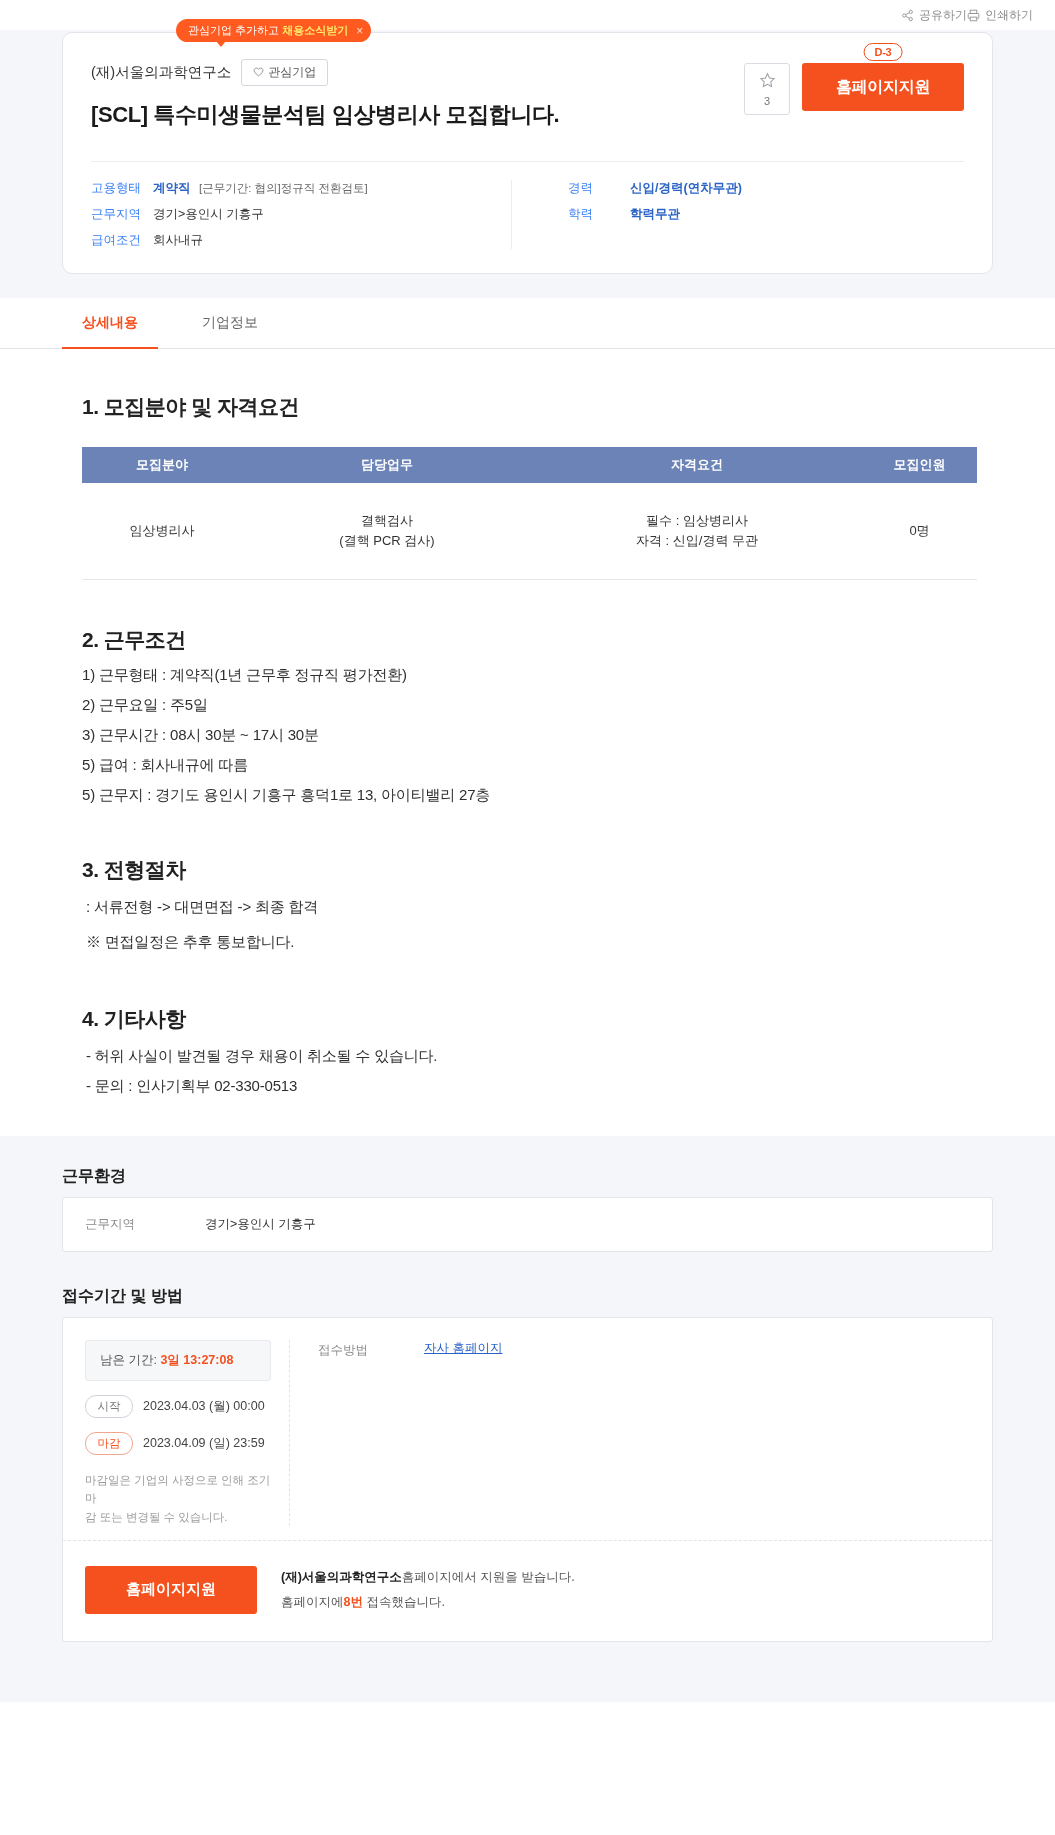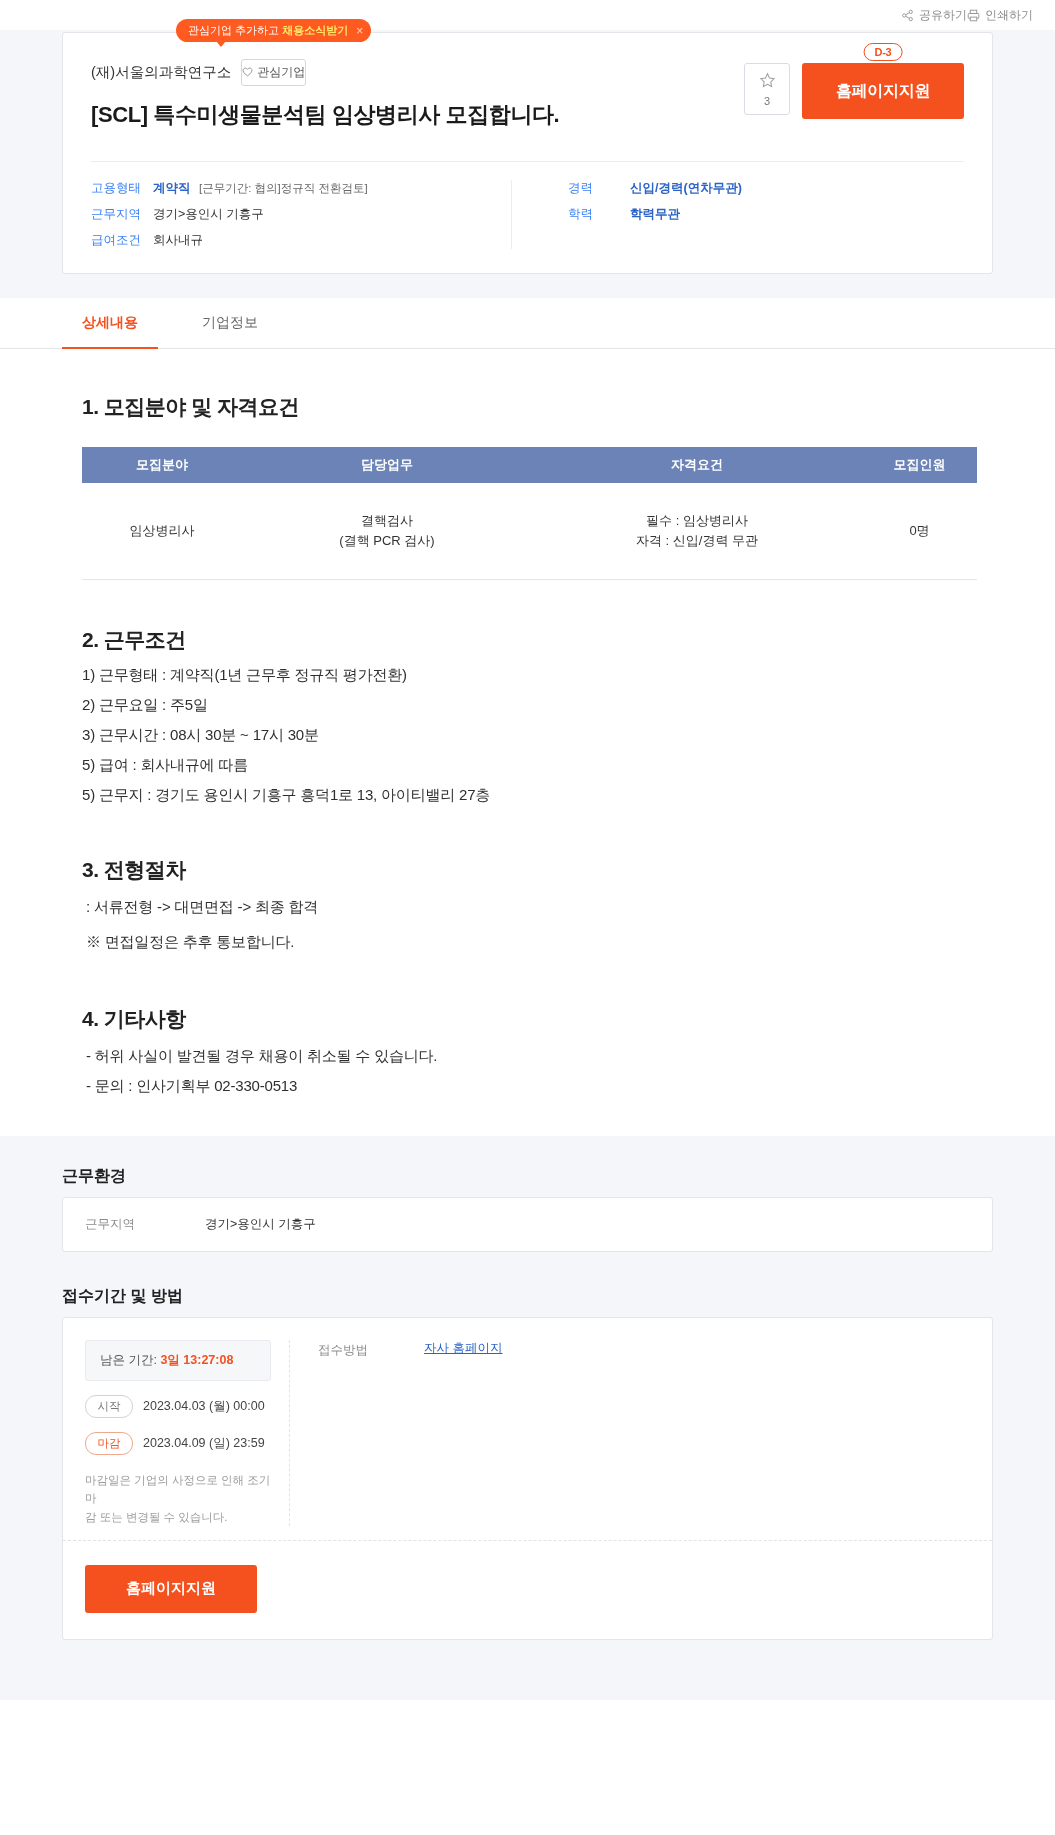--- a/index.html
+++ b/index.html
@@ -30,21 +30,21 @@
   
   .header-wrap {
     background:#f4f6f9;
     padding:2px 0 24px 0;
     position:relative;
   }
   .header-card {
     margin:0 62px;
     background:#fff;
     border:1px solid #e2e5ea;
-    border-radius:3px;
+    border-radius:10px;
     position:relative;
   }
   .tooltip {
     position:absolute;
     top:-14px;
     left:113px;
     height:23px;
     background:#ff5a1f;
     border-radius:12px;
     color:#fff;
@@ -68,21 +68,21 @@
   }
 
   .hd-top { padding:26px 28px 0 28px; position:relative; min-height:110px; }
   .company-row { display:flex; align-items:center; gap:10px; }
   .company-name { font-size:14.5px; color:#333; }
   .fav-chip {
     border:1px solid #d4d8de;
     border-radius:3px;
     font-size:12px;
     color:#555;
-    padding:4px 0;
+    padding:4px 11px;
     display:flex;
     align-items:center;
     gap:4px;
     cursor:pointer;
     background:#fff;
   }
   .job-title {
     font-size:22px;
     font-weight:bold;
     color:#1a1a1a;
@@ -99,21 +99,21 @@
     gap:2px;
     background:#fff;
     cursor:pointer;
   }
   .scrap-count { font-size:11px; color:#777; }
   .apply-btn {
     background:#f4511e;
     color:#fff;
     border:none;
     border-radius:3px;
-    width:162px; height:56px;
+    width:162px; height:48px;
     font-size:16px; font-weight:bold;
     cursor:pointer;
     position:relative;
     letter-spacing:-0.3px;
   }
   .dday {
     position:absolute;
     top:-20px; left:50%;
     transform:translateX(-50%);
     background:#fff;
@@ -436,18 +436,26 @@
             </div>
           </div>
           <div class="apply-right">
             <span class="ar-label">접수방법</span>
             <span class="ar-link">자사 홈페이지</span>
           </div>
         </div>
 
         <div class="apply-foot">
           <button class="foot-btn">홈페이지지원</button>
+          <div class="foot-text">
+            <div>
+              <span class="bold">(재)서울의과학연구소</span><span>홈페이지에서 지원을 받습니다.</span>
+            </div>
+            <div>
+              <span>홈페이지에</span><span class="or">8번</span><span> 접속했습니다.</span>
+            </div>
+          </div>
         </div>
       </div>
     </div>
 
   </div>
 </div>
 
 </body></html>

